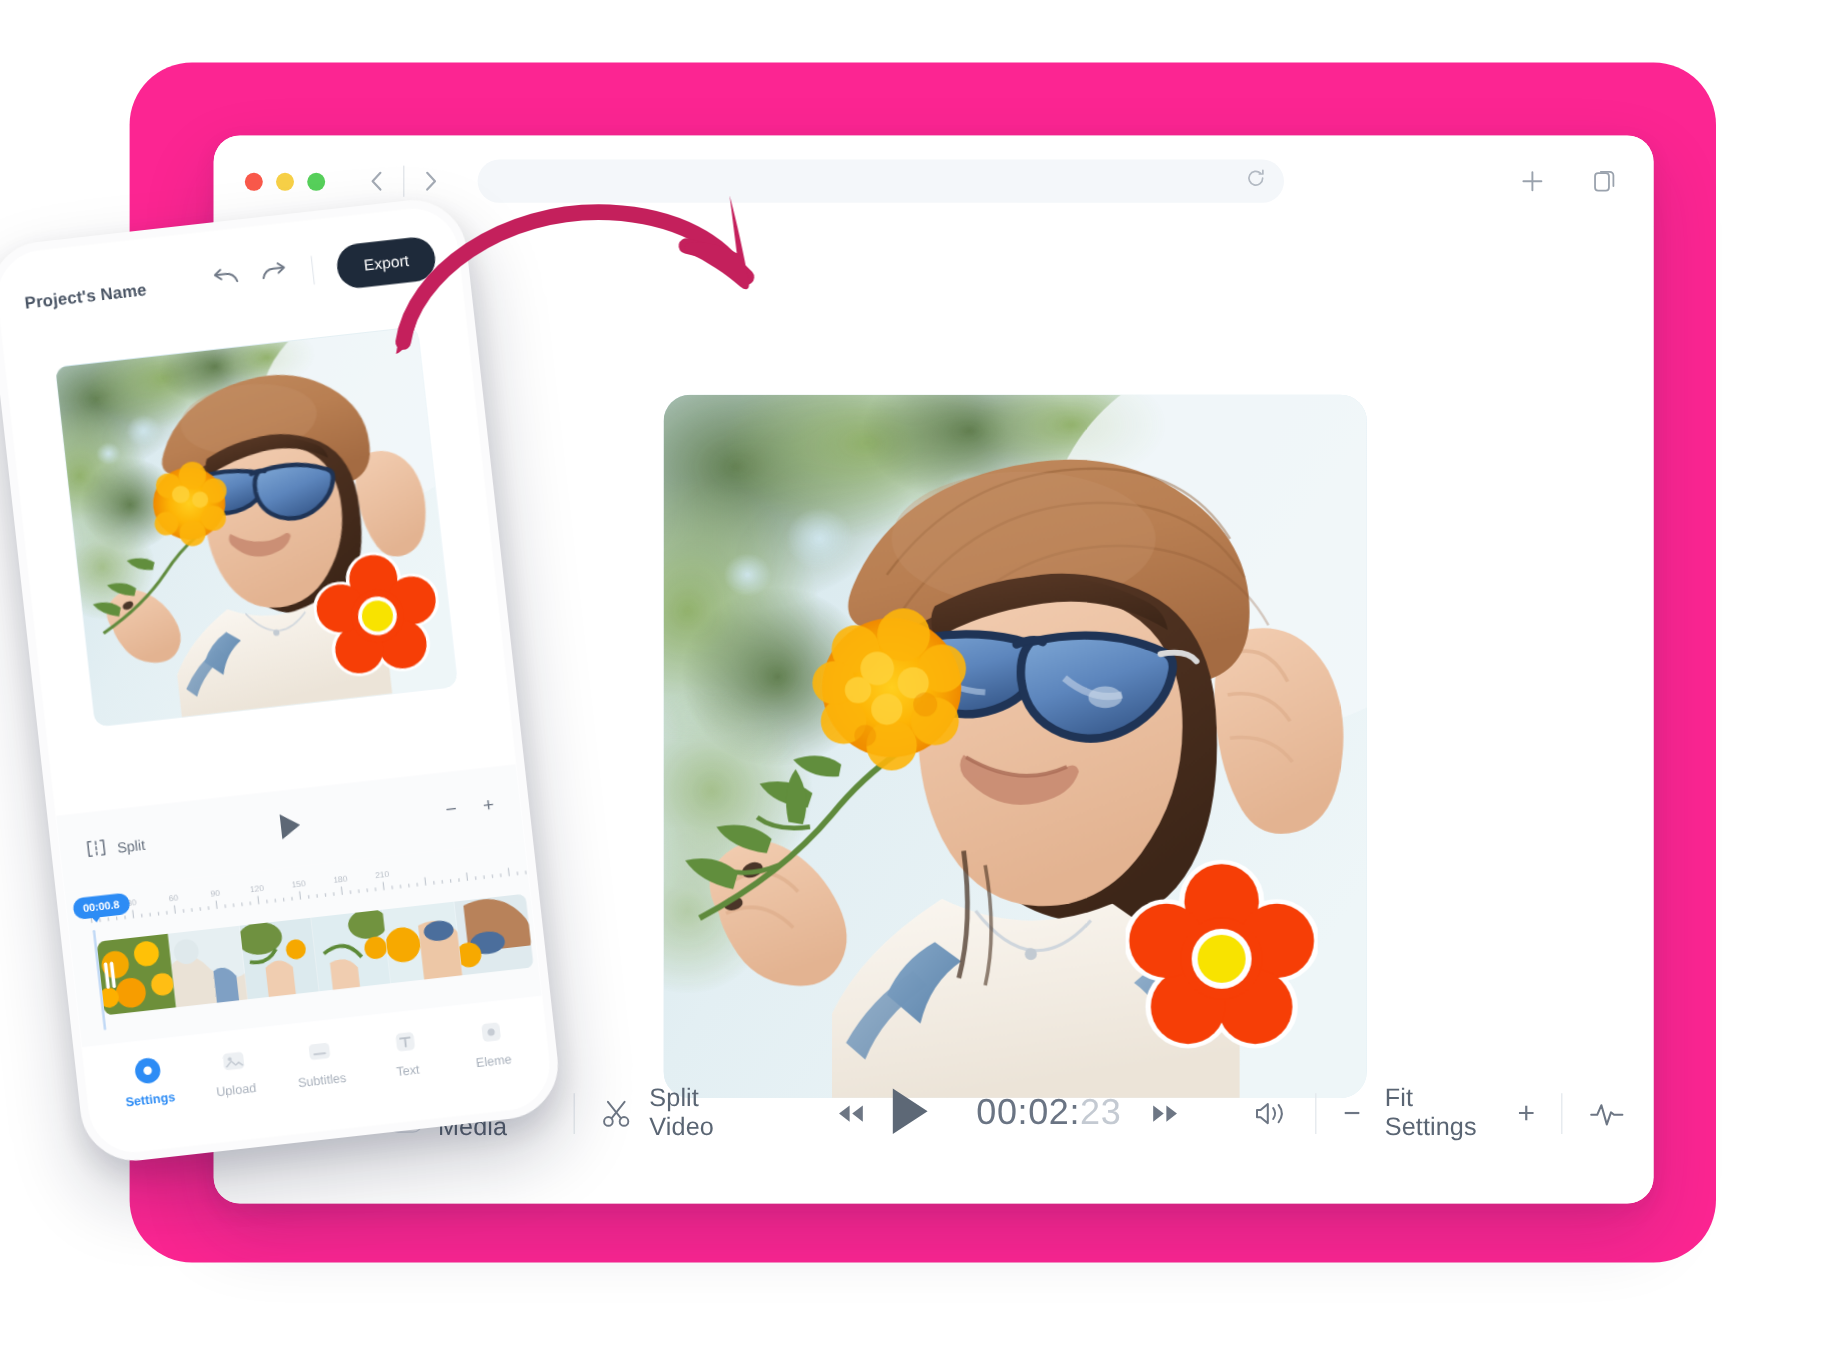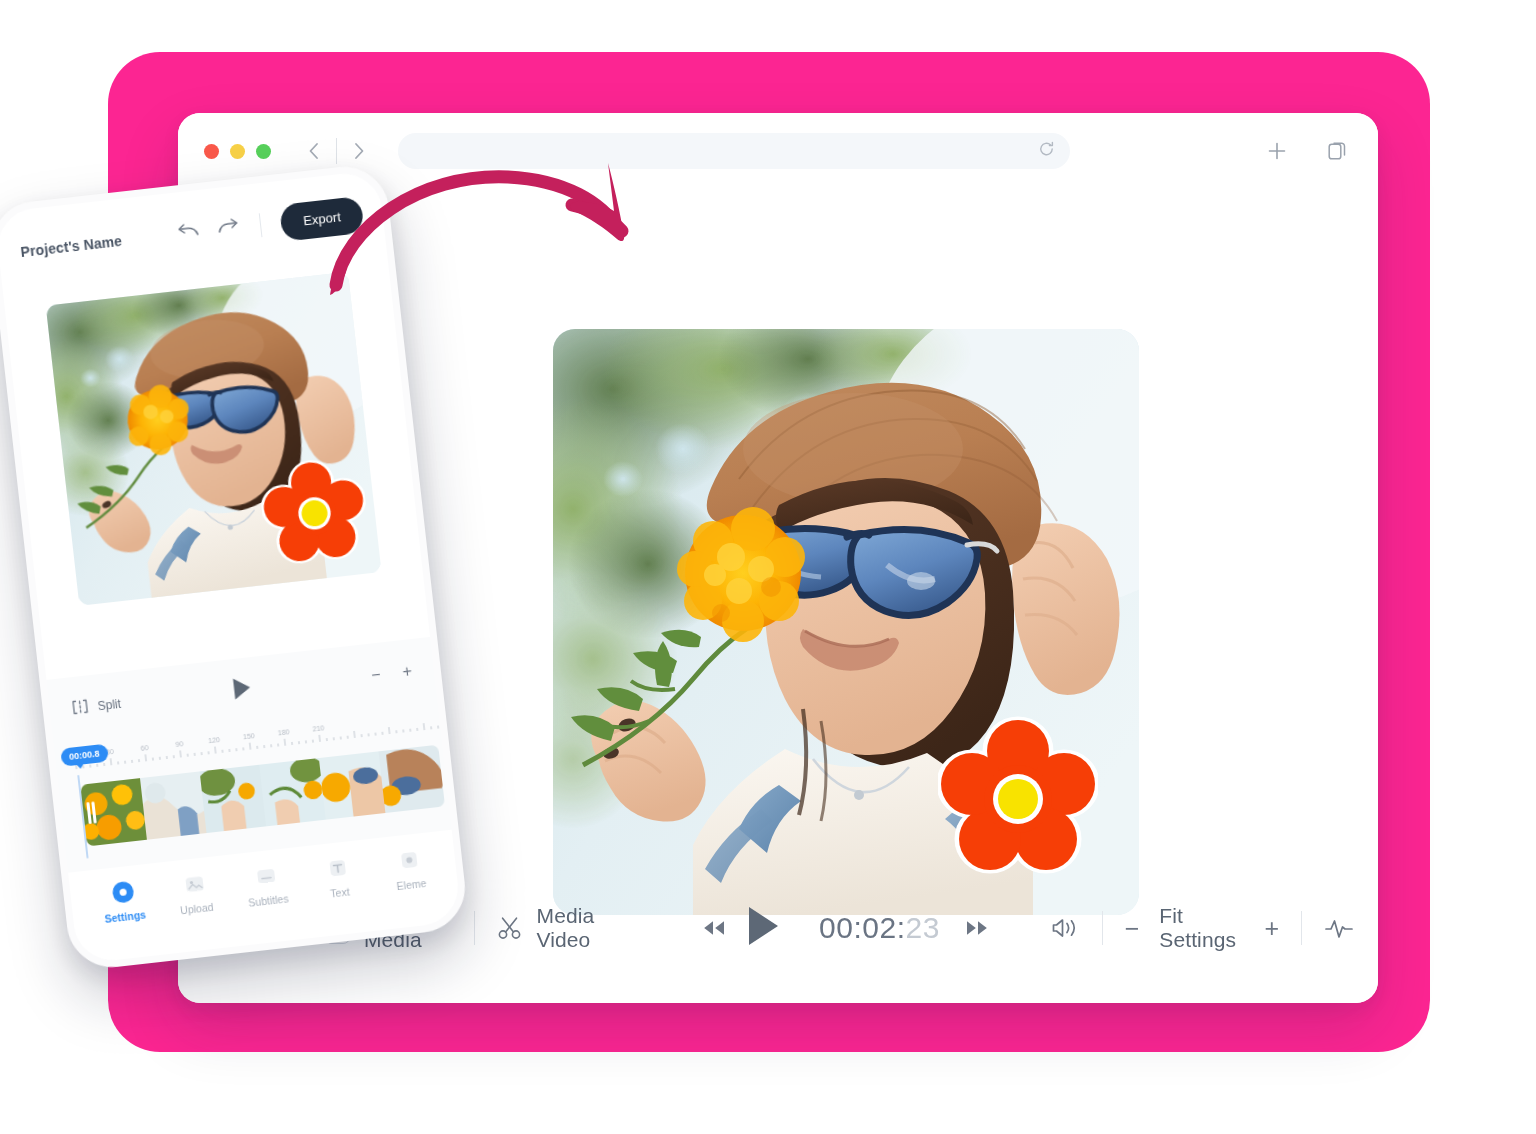--- a/index.html
+++ b/index.html
@@ -465,21 +465,21 @@
 
         <div class="tb-group">
           <span class="scissors">
             <svg width="26" height="26" viewBox="0 0 26 26" fill="none">
               <circle cx="6" cy="19.5" r="3.6" stroke="#6d7684" stroke-width="1.6"></circle>
               <circle cx="19" cy="19.5" r="3.6" stroke="#6d7684" stroke-width="1.6"></circle>
               <path d="M8.6 17 L19.5 3.2" stroke="#6d7684" stroke-width="1.6" stroke-linecap="round"></path>
               <path d="M16.5 17 L5.6 3.2" stroke="#6d7684" stroke-width="1.6" stroke-linecap="round"></path>
             </svg>
           </span>
-          <span class="tb-label">Media Video</span>
+          <span class="tb-label">Split Video</span>
         </div>
 
         <div class="tb-group" style="margin-left:64px;">
           <span class="pill-icon">
             <svg width="30" height="20" viewBox="0 0 30 20" fill="#6d7684">
               <path d="M14 3.2 L5.2 10 L14 16.8 Z"></path>
                 <path d="M25 3.2 L16.2 10 L25 16.8 Z"></path>
             </svg>
           </span>
           <span class="play-big">

